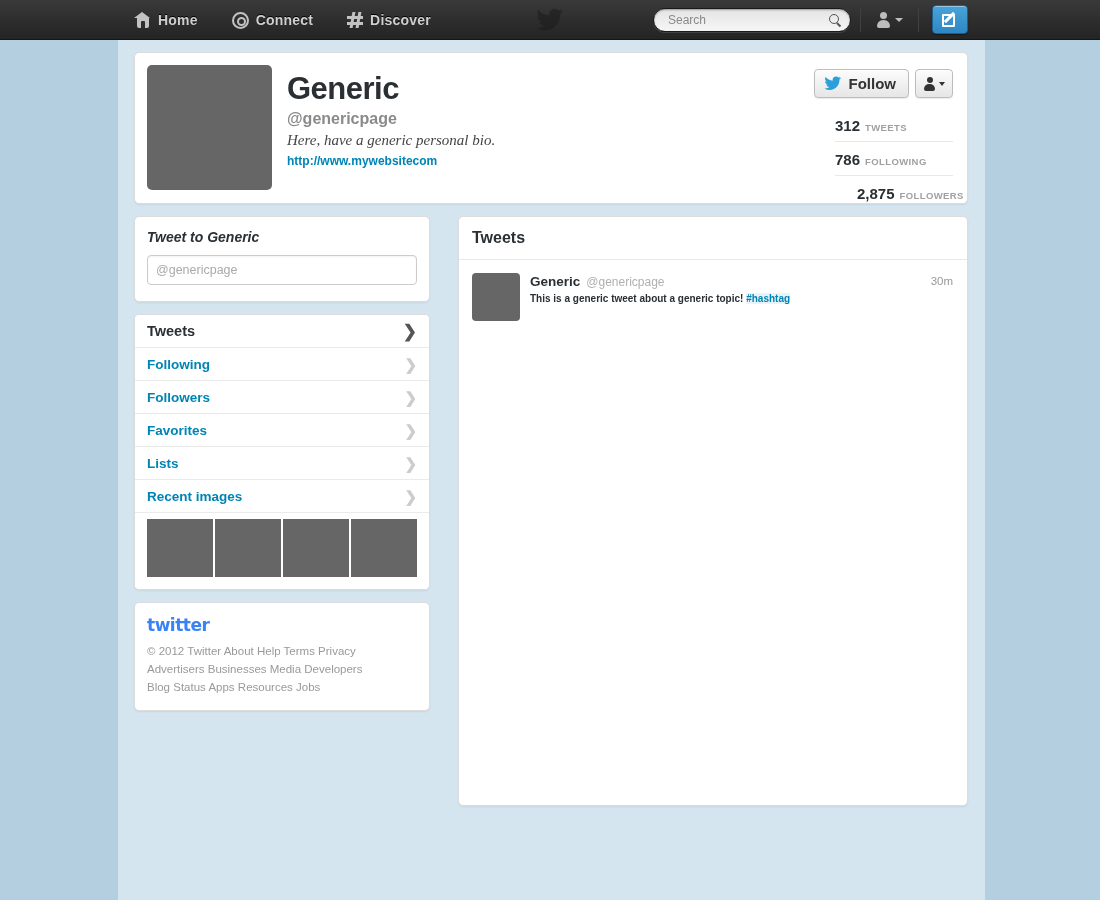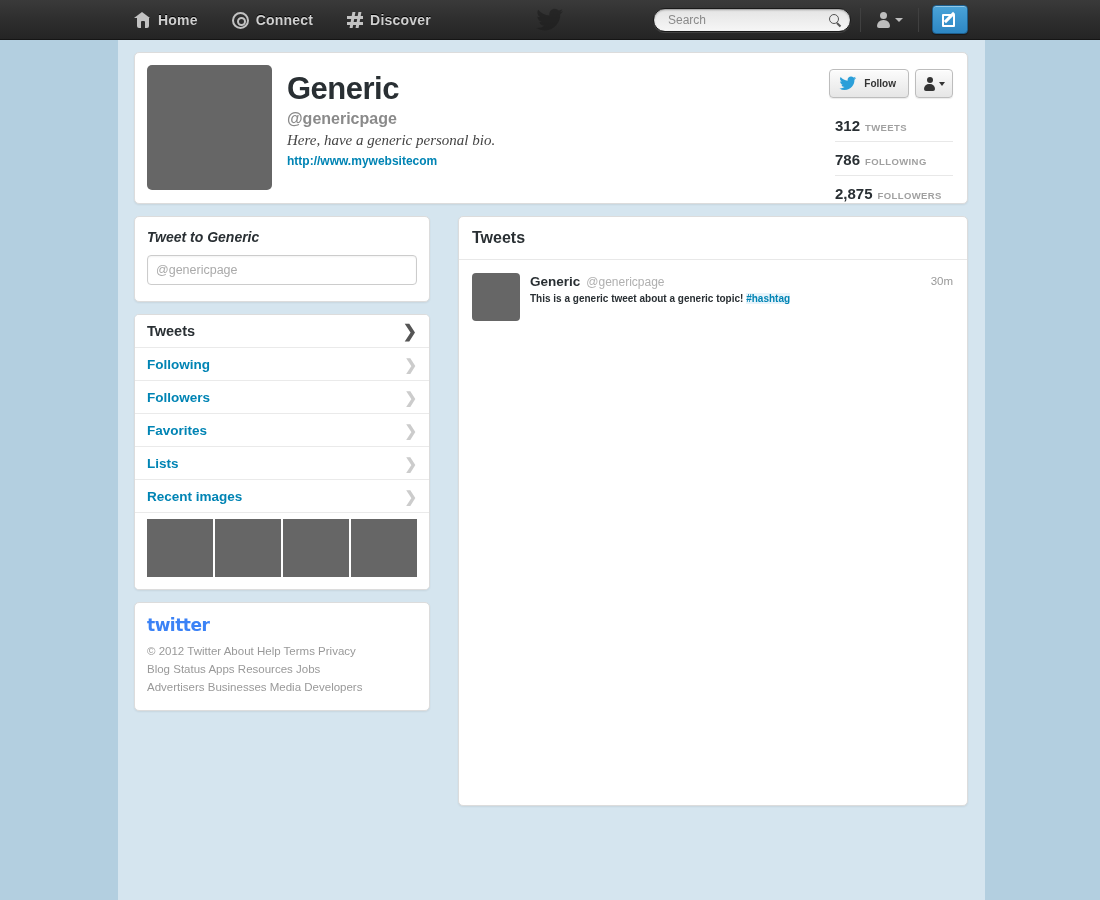--- a/index.html
+++ b/index.html
@@ -346,21 +346,21 @@
     gap: 7px;
     height: 29px;
     padding: 0 12px 0 9px;
     background: linear-gradient(to bottom, #fcfcfc, #e6e6e6);
     border: 1px solid #bdbdbd;
     border-radius: 4px;
     box-shadow: 0 1px 1px rgba(0,0,0,.08), inset 0 1px 0 #fff;
     cursor: pointer;
   }
   .follow-label {
-    font-size: 10px;
+    font-size: 15px;
     font-weight: bold;
     color: #333;
   }
   .ic-bird {
     width: 18px; height: 15px;
   }
 
   .more-btn {
     display: flex;
     align-items: center;
@@ -407,21 +407,21 @@
     width: 118px;
   }
   .stat-row {
     padding: 9px 0 7px 0;
     border-bottom: 1px solid #e8e8e8;
     display: flex;
     align-items: baseline;
     gap: 5px;
     cursor: pointer;
   }
-  .stat-row:last-child { border-bottom: none; }
+  .stat-row:last-child { border-bottom: none; margin-left: 22px; }
   .stat-num {
     font-size: 15px;
     font-weight: bold;
     color: #292f33;
     text-align: center;
   }
   .stat-label {
     font-size: 9.5px;
     font-weight: bold;
     color: #a0a0a0;
@@ -746,31 +746,31 @@
         <div class="footer-logo">twitter</div>
         <div class="footer-links">
           <div>
             <span>© 2012 Twitter</span>
             <a>About</a>
             <a>Help</a>
             <a>Terms</a>
             <a>Privacy</a>
           </div>
           <div>
+            <a>Advertisers</a>
+            <a>Businesses</a>
+            <a>Media</a>
+            <a>Developers</a>
+          </div>
+          <div>
             <a>Blog</a>
             <a>Status</a>
             <a>Apps</a>
             <a>Resources</a>
             <a>Jobs</a>
-          </div>
-          <div>
-            <a>Advertisers</a>
-            <a>Businesses</a>
-            <a>Media</a>
-            <a>Developers</a>
           </div>
         </div>
       </div>
     </div>
 
     <div class="col-right">
       <div class="panel tweets-panel">
         <div class="tweets-head">
           <span class="tweets-head-title">Tweets</span>
         </div>

